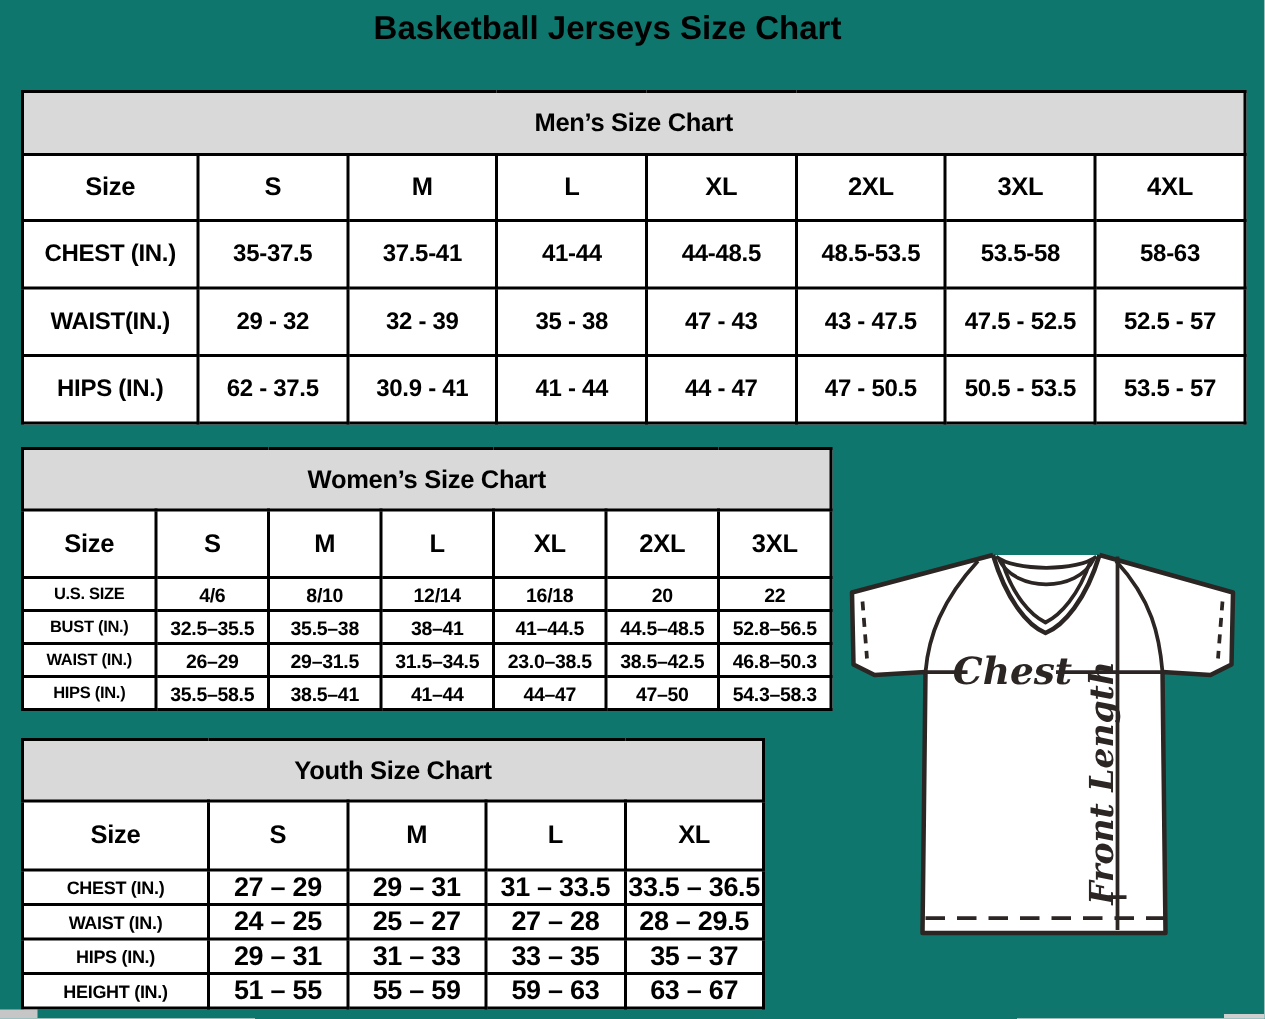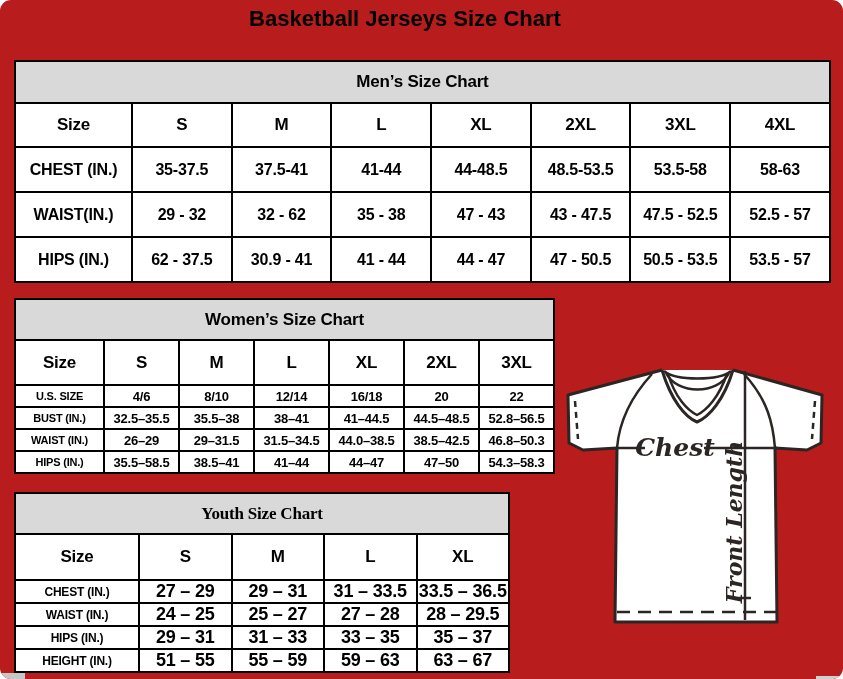--- a/index.html
+++ b/index.html
@@ -1,37 +1,37 @@
 <!DOCTYPE html>
 <html><head>
 <meta charset="utf-8">
 <style>
   html,body{margin:0;padding:0;background:#fff;}
-  #page{position:relative;width:843px;height:679px;background:#b91c1c;overflow:hidden;
-        font-family:"Liberation Sans",sans-serif;color:#000;border-radius:11px;}
+  #page{position:relative;width:843px;height:679px;background:#0f766e;overflow:hidden;
+        font-family:"Liberation Sans",sans-serif;color:#000;}
   #main-title{position:absolute;top:6px;left:0;width:810px;text-align:center;
         font-size:22px;font-weight:bold;letter-spacing:0px;color:#000;}
   table.t{position:absolute;border-collapse:collapse;table-layout:fixed;background:#fff;}
   table.t td{border:2px solid #000;text-align:center;vertical-align:middle;padding:0;
         font-weight:bold;letter-spacing:-0.2px;}
   td.tt{background:#d9d9d9;font-size:17px;}
   
   #men{left:14px;top:60px;width:815px;}
   #men td.tt{height:40px;}
   #men td.hd{height:42px;font-size:17px;}
   #men td.lbl,#men td.val{height:43px;font-size:16px;}
   
   #women{left:14px;top:298px;width:539px;padding-left:20px;}
   #women td.tt{height:39px;}
   #women td.hd{height:43px;font-size:17px;}
   #women td.lbl{height:20px;font-size:11px;}
   #women td.val{height:20px;font-size:13px;}
   
   #youth{left:14px;top:492px;width:494px;}
-  #youth td.tt{height:39px;font-family:Liberation Serif, serif;}
+  #youth td.tt{height:39px;}
   #youth td.hd{height:44px;font-size:17px;}
   #youth td.lbl{height:21px;font-size:12px;}
   #youth td.val{height:21px;font-size:18px;}
   #jersey{position:absolute;left:558px;top:360px;width:280px;height:265px;}
   .frag{position:absolute;background:#c6c6c6;}
   #frag-left{left:0;top:673px;width:25px;height:6px;}
   #frag-right{left:816px;top:676px;width:27px;height:3px;background:#cfcfcf;}
 </style>
 </head>
 <body>
@@ -65,21 +65,21 @@
       <td class="val">37.5-41</td>
       <td class="val">41-44</td>
       <td class="val">44-48.5</td>
       <td class="val">48.5-53.5</td>
       <td class="val">53.5-58</td>
       <td class="val">58-63</td>
     </tr>
     <tr>
       <td class="lbl">WAIST(IN.)</td>
       <td class="val">29 - 32</td>
-      <td class="val">32 - 62</td>
+      <td class="val">32 - 39</td>
       <td class="val">35 - 38</td>
       <td class="val">47 - 43</td>
       <td class="val">43 - 47.5</td>
       <td class="val">47.5 - 52.5</td>
       <td class="val">52.5 - 57</td>
     </tr>
     <tr>
       <td class="lbl">HIPS (IN.)</td>
       <td class="val">62 - 37.5</td>
       <td class="val">30.9 - 41</td>
@@ -126,21 +126,21 @@
       <td class="val">38–41</td>
       <td class="val">41–44.5</td>
       <td class="val">44.5–48.5</td>
       <td class="val">52.8–56.5</td>
     </tr>
     <tr>
       <td class="lbl">WAIST (IN.)</td>
       <td class="val">26–29</td>
       <td class="val">29–31.5</td>
       <td class="val">31.5–34.5</td>
-      <td class="val">44.0–38.5</td>
+      <td class="val">23.0–38.5</td>
       <td class="val">38.5–42.5</td>
       <td class="val">46.8–50.3</td>
     </tr>
     <tr>
       <td class="lbl">HIPS (IN.)</td>
       <td class="val">35.5–58.5</td>
       <td class="val">38.5–41</td>
       <td class="val">41–44</td>
       <td class="val">44–47</td>
       <td class="val">47–50</td>

